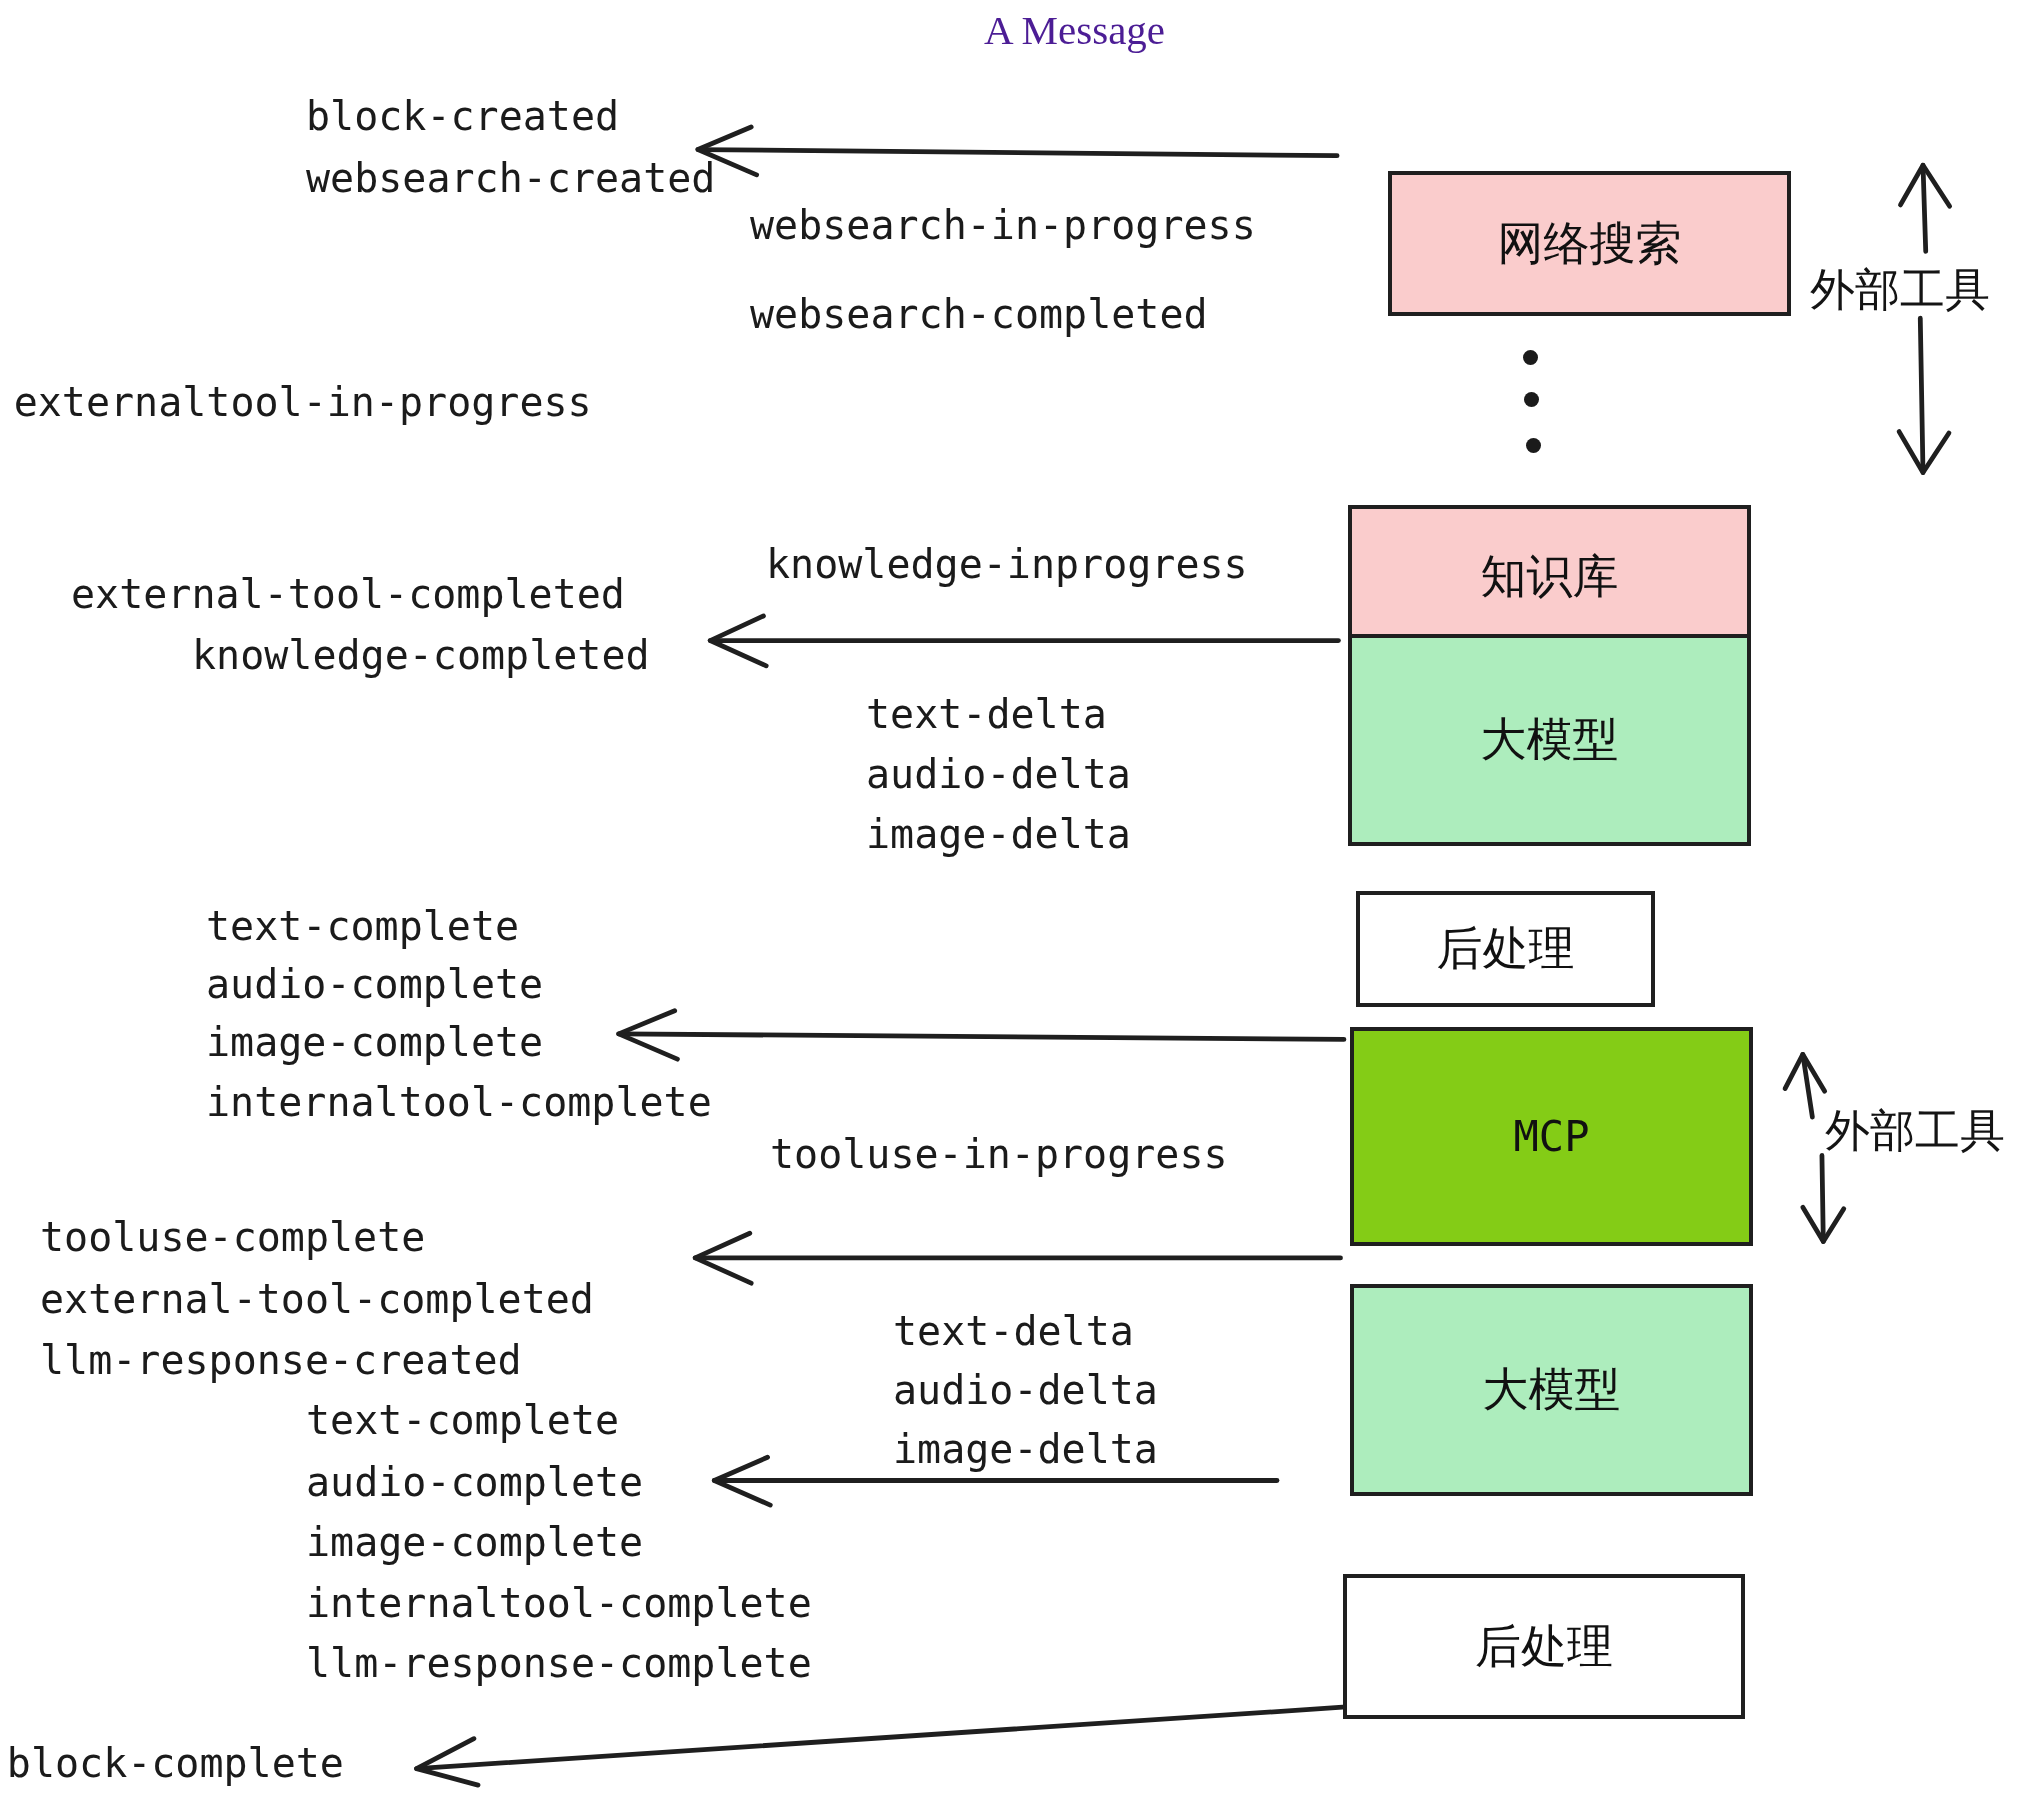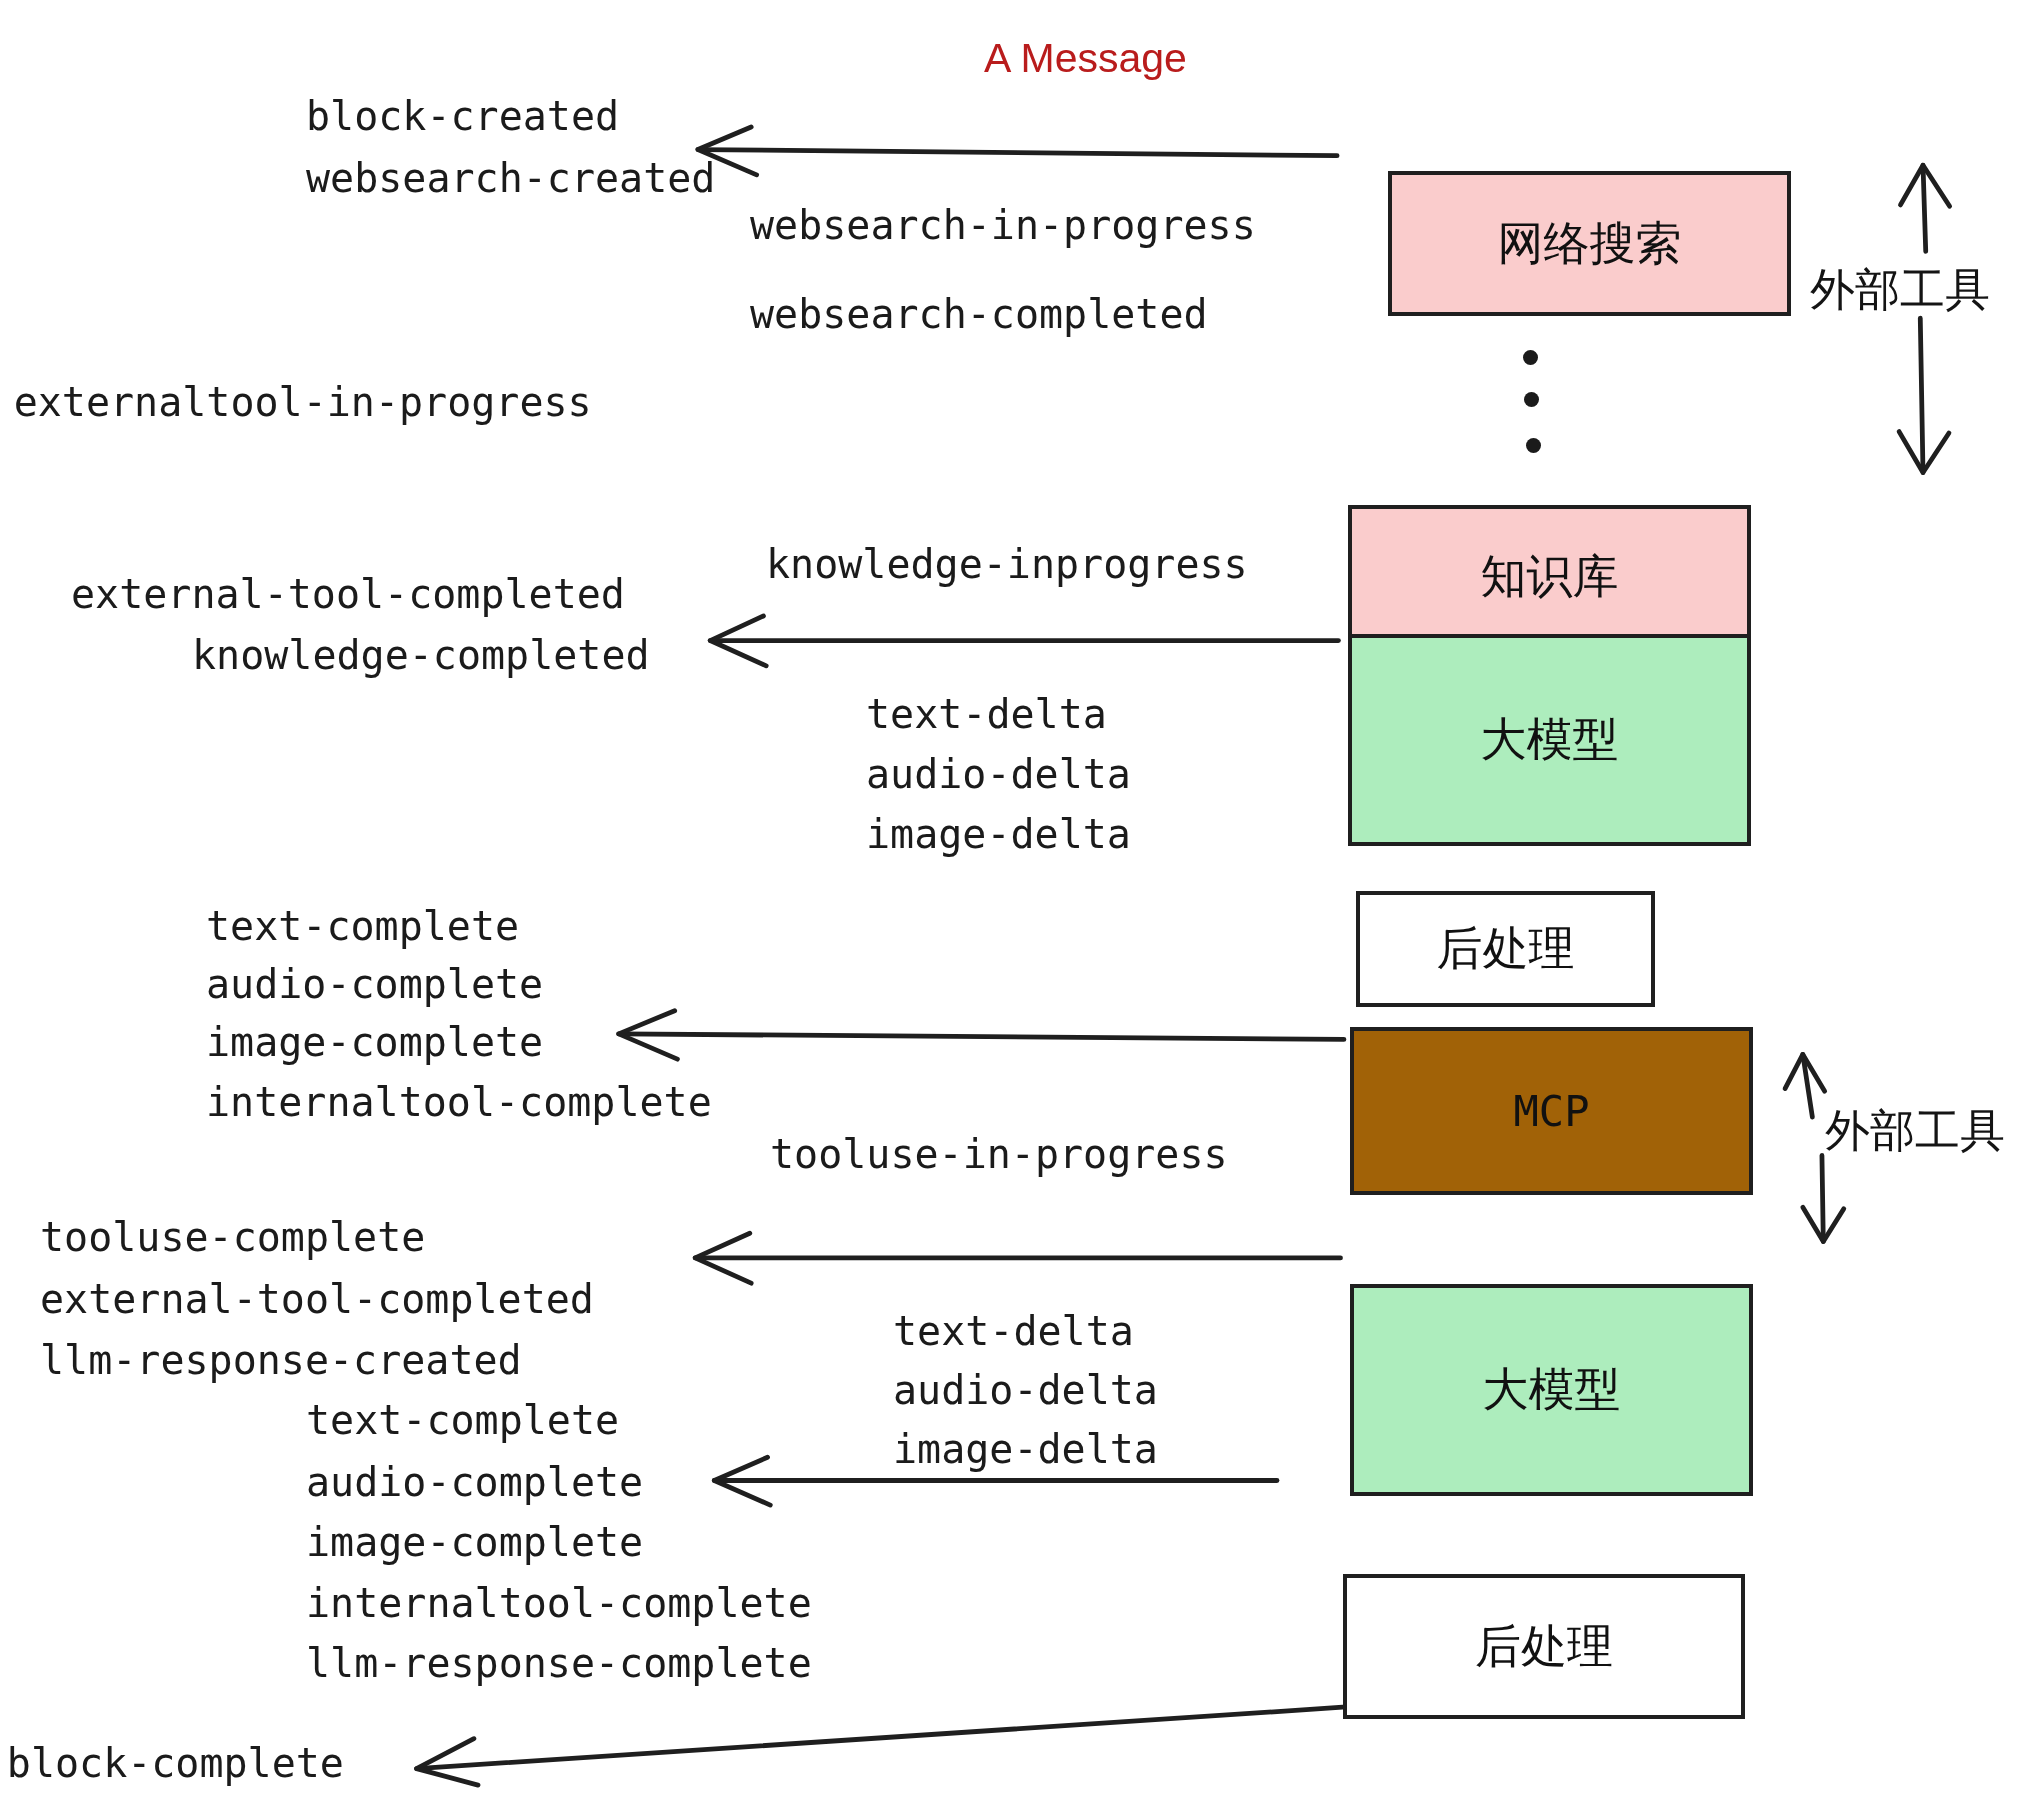--- a/index.html
+++ b/index.html
@@ -22,25 +22,24 @@
     position: absolute;
     font-family: "DejaVu Sans Mono", "Liberation Mono", monospace;
     font-size: 40px;
     line-height: 1;
     color: #1b1b1b;
     white-space: pre;
     letter-spacing: 0px;
   }
   .title {
     position: absolute;
-    font-family: Liberation Sans, sans-serif;
+    font-family: Liberation Serif, serif;
     font-size: 41px;
-    color: #b91c1c;
+    color: #4c1d95;
     white-space: pre;
-    margin-top: 29px;
   }
   
   .node {
     position: absolute;
     box-sizing: border-box;
     border: 4.8px solid #1f1f1f;
     display: flex;
     align-items: center;
     justify-content: center;
     font-family: "DejaVu Sans", "Liberation Sans", sans-serif;
@@ -146,21 +145,21 @@
   </div>
 
   <div class="node" style="left:1348px; top:634px; width:403px; height:212px; background:#ADEDBD;">
     <span>大模型</span>
   </div>
 
   <div class="node" style="left:1356px; top:891px; width:299px; height:116px; background:#FFFFFF;">
     <span>后处理</span>
   </div>
 
-  <div class="node mono" style="left:1350px; top:1027px; width:403px; height:168px; background:#a16207;">
+  <div class="node mono" style="left:1350px; top:1027px; width:403px; height:219px; background:#84cc16;">
     <span>MCP</span>
   </div>
 
   <div class="node" style="left:1350px; top:1284px; width:403px; height:212px; background:#ADEDBD;">
     <span>大模型</span>
   </div>
 
   <div class="node" style="left:1343px; top:1574px; width:402px; height:145px; background:#FFFFFF;">
     <span>后处理</span>
   </div>

